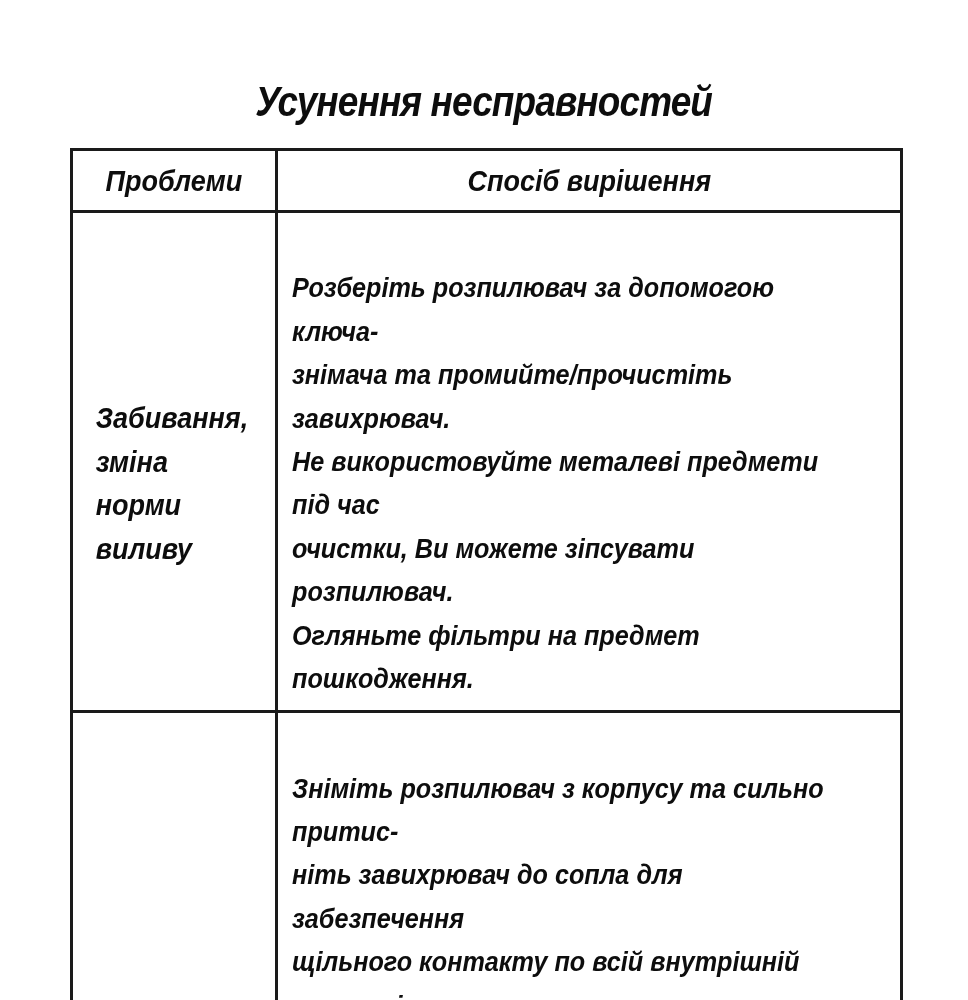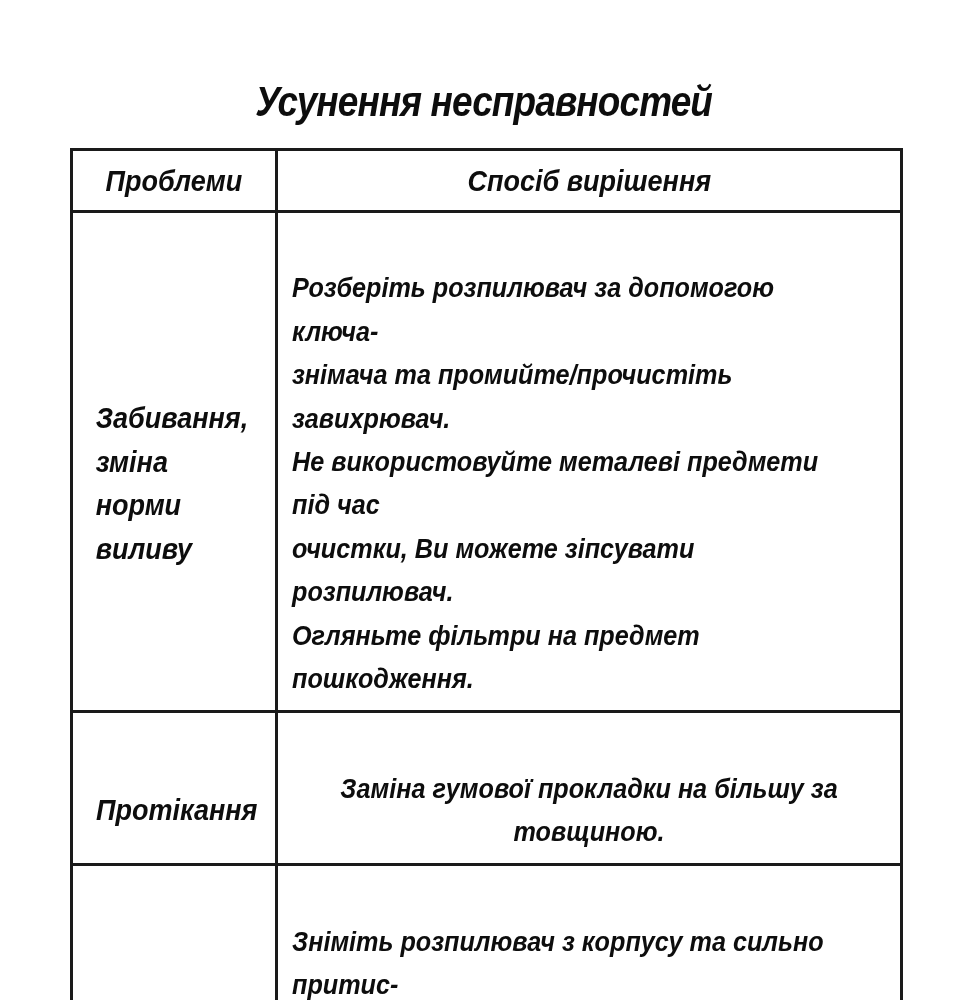--- a/index.html
+++ b/index.html
@@ -115,28 +115,20 @@
 виливу</span>
         </td>
         <td class="solution-cell solution-left">
           <span class="squeeze-block">Розберіть розпилювач за допомогою ключа-
 знімача та промийте/прочистіть завихрювач.
 Не використовуйте металеві предмети під час
 очистки, Ви можете зіпсувати розпилювач.
 Огляньте фільтри на предмет пошкодження.</span>
         </td>
       </tr>
-      <tr class="row-leak">
-        <td class="problem-cell">
-          <span class="squeeze-block">Протікання</span>
-        </td>
-        <td class="solution-cell solution-center">
-          <span class="squeeze-block">Заміна гумової прокладки на більшу за товщиною.</span>
-        </td>
-      </tr>
       <tr class="row-narrow">
         <td class="problem-cell">
           
         </td>
         <td class="solution-cell solution-left">
           <span class="squeeze-block">Зніміть розпилювач з корпусу та сильно притис-
 ніть завихрювач до сопла для забезпечення
 щільного контакту по всій внутрішній поверхні.
 Перевірте гумову прокладку на відповідність
 розміру, закривання байонетної гайки має від-

